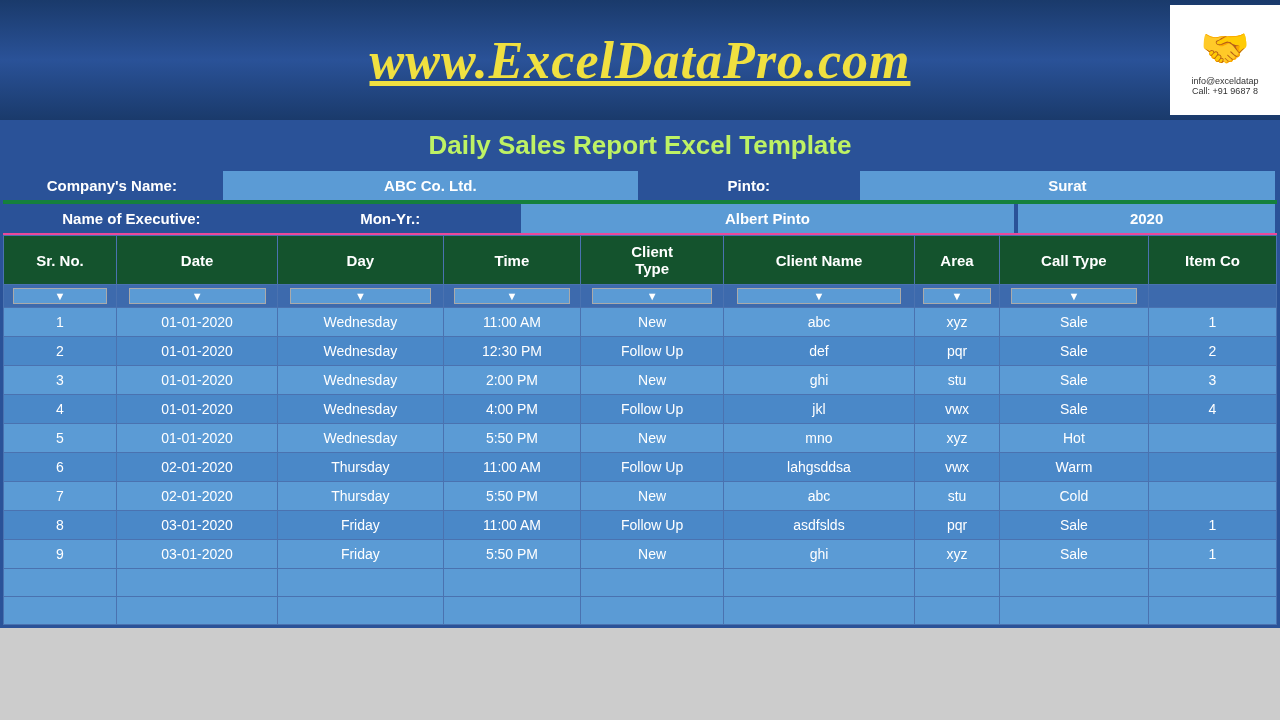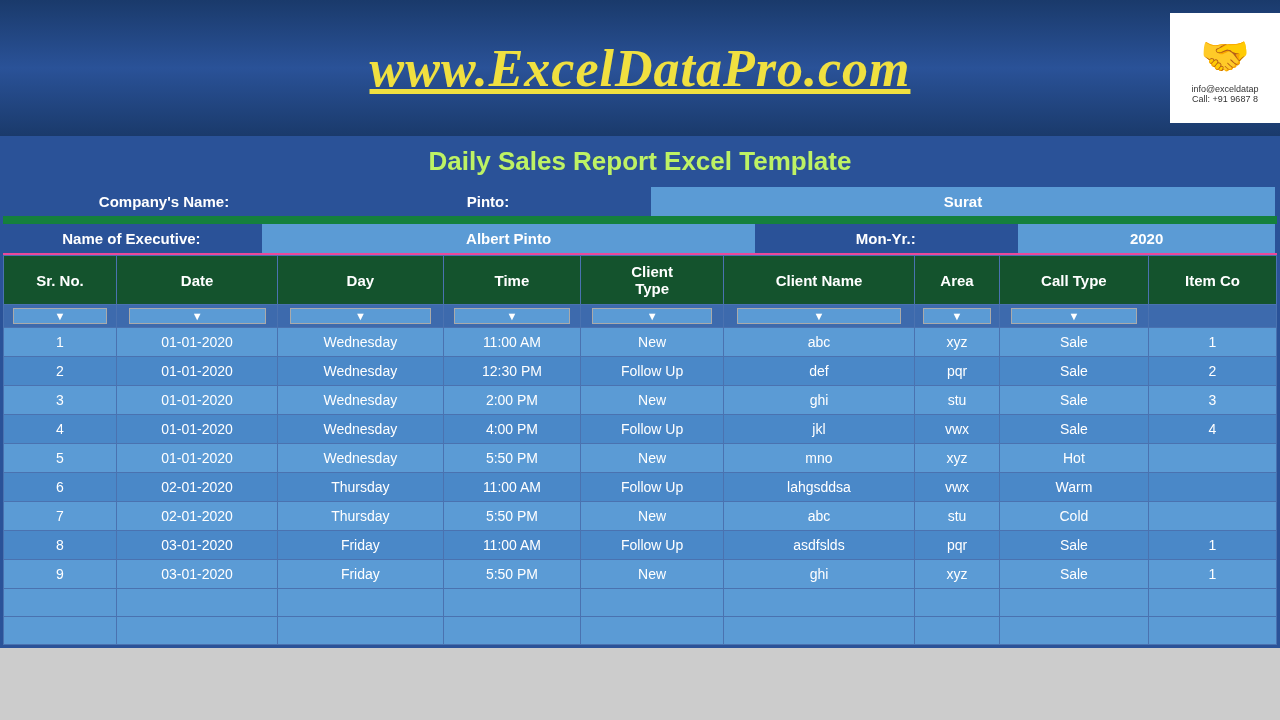--- a/index.html
+++ b/index.html
@@ -4,21 +4,21 @@
   <style>
     * { box-sizing: border-box; margin: 0; padding: 0; }
     body { font-family: Arial, sans-serif; background: #ccc; width: 1280px; }
 
     .top-bar {
       background: linear-gradient(to bottom, #1a3a6b, #2a5298, #1a3a6b);
       padding: 10px 0;
       display: flex;
       align-items: center;
       justify-content: space-between;
-      height: 136px;
+      height: 120px;
       position: relative;
     }
     .site-title {
       color: #f0e040;
       font-size: 52px;
       font-style: italic;
       font-weight: bold;
       text-align: center;
       flex: 1;
       font-family: 'Times New Roman', serif;
@@ -68,21 +68,21 @@
       color: white;
     }
     .info-value {
       background: #5b9bd5;
       color: white;
       flex: 1;
     }
 
     .info-row {
       display: flex;
-      border-bottom: 8px solid #15803d;
+      border-bottom: 4px solid #15803d;
     }
     .info-row .info-cell {
       flex: 1;
     }
 
     table {
       width: 100%;
       border-collapse: collapse;
       font-size: 14px;
     }
@@ -149,27 +149,28 @@
     <div class="logo-icon">🤝</div>
     <div class="logo-info">info@exceldatap<br>Call: +91 9687 8</div>
   </div>
 </div>
 
 <div class="report-title-bar">Daily Sales Report Excel Template</div>
 
 <div class="header-container">
   <div class="info-row">
     <div class="info-cell info-label" style="width:200px;">Company's Name:</div>
+    <div class="info-cell info-value" style="flex:2;">ABC Co. Ltd.</div>
     <div class="info-cell info-label" style="width:130px;">Pinto:</div>
     <div class="info-cell info-value" style="flex:2;">Surat</div>
   </div>
   <div class="info-row" style="border-bottom: 2px solid #ec4899;">
     <div class="info-cell info-label" style="width:200px;">Name of Executive:</div>
+    <div class="info-cell info-label" style="width:130px;">Mon-Yr.:</div>
     <div class="info-cell info-value" style="flex:2;">Albert Pinto</div>
-    <div class="info-cell info-label" style="width:130px;">Mon-Yr.:</div>
     <div class="info-cell info-value" style="width:80px; border-left: 2px solid #2a5298;">2020</div>
   </div>
 
   <table>
     <thead>
       <tr>
         <th>Sr. No.</th>
         <th>Date</th>
         <th>Day</th>
         <th>Time</th>

